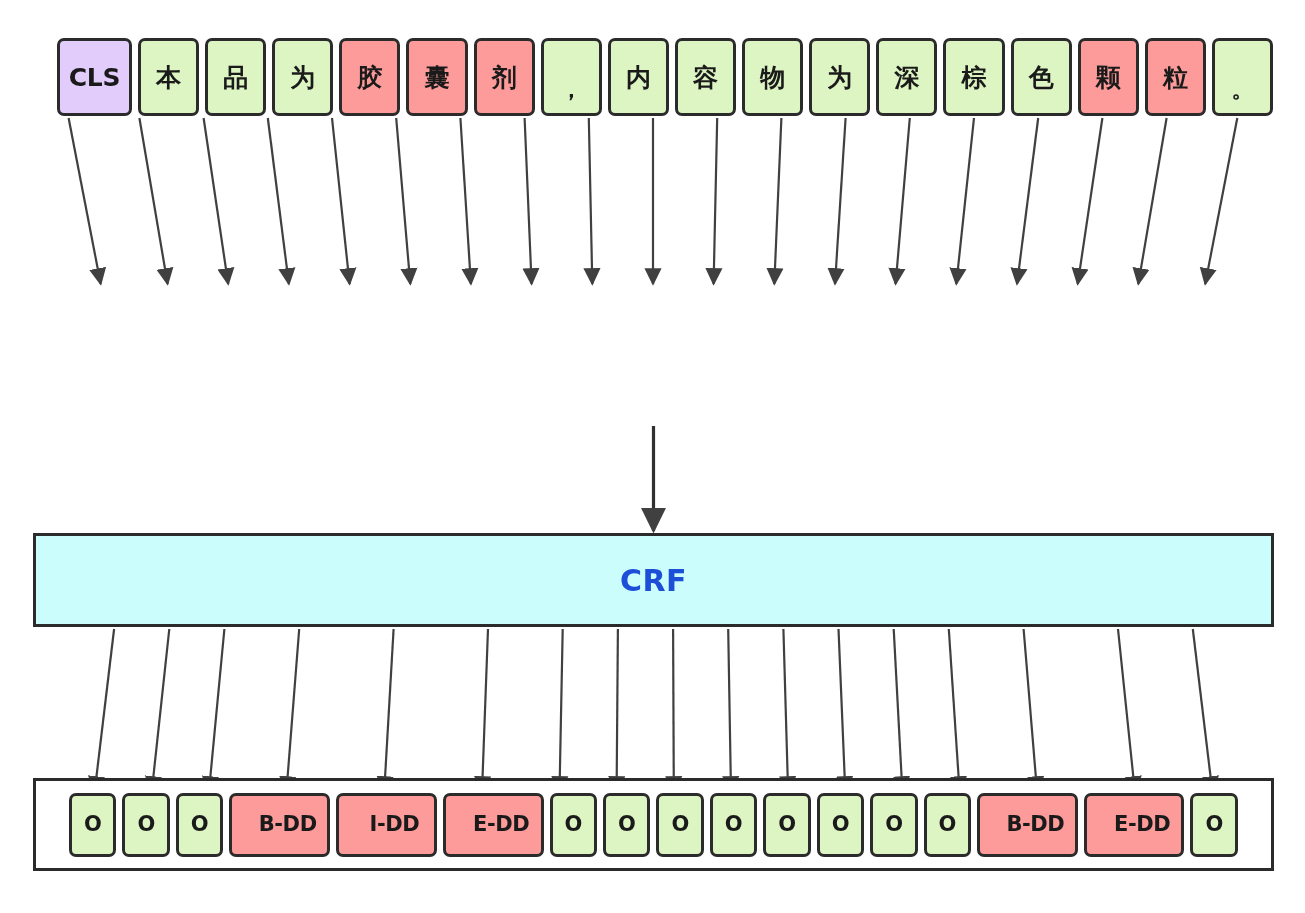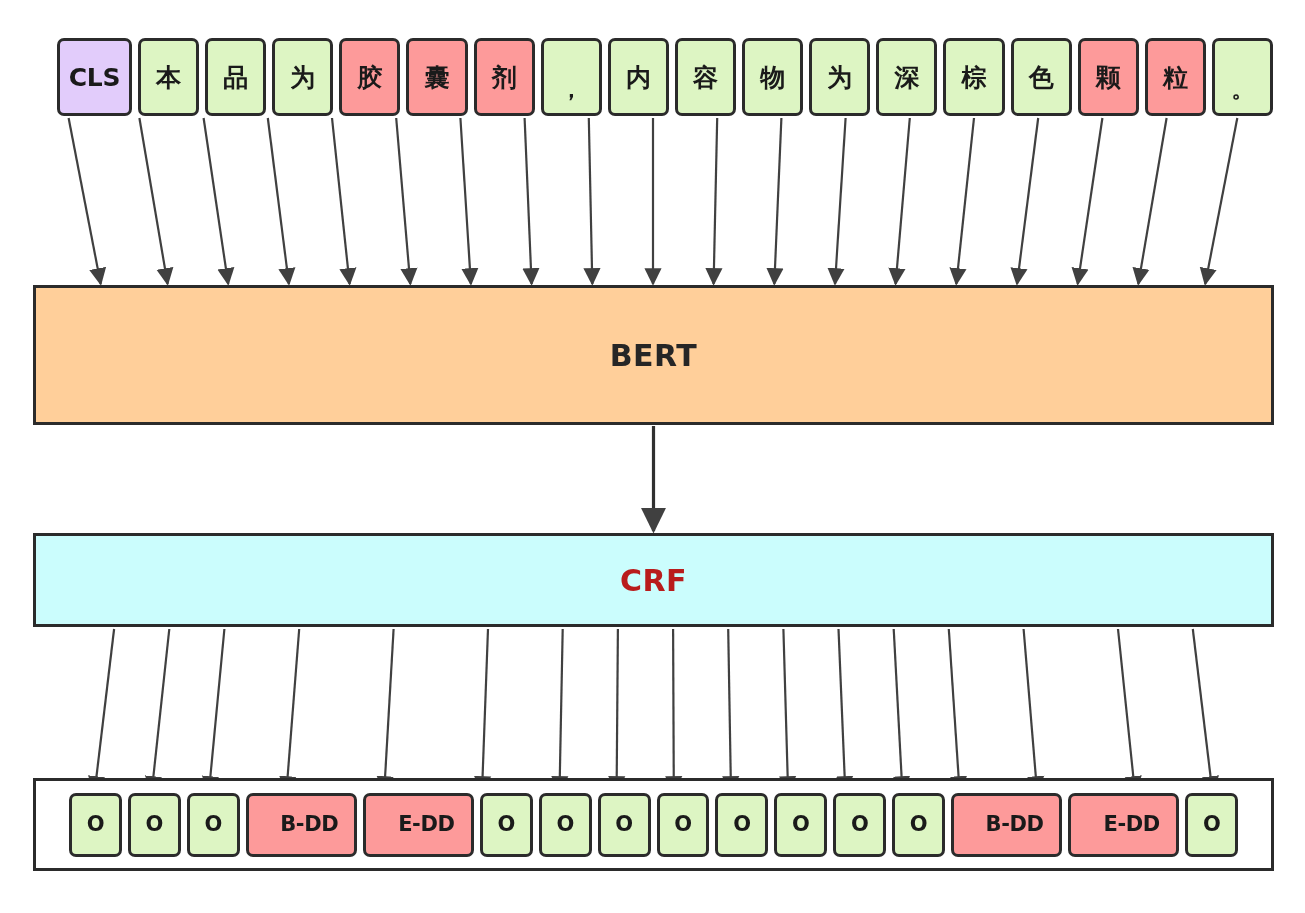--- a/index.html
+++ b/index.html
@@ -87,21 +87,21 @@
     height: 94px;
     background: #cbfdfd;
     border: 3px solid #2b2b2b;
     display: flex;
     align-items: center;
     justify-content: center;
   }
   #crf-label {
     font-size: 30px;
     font-weight: 700;
-    color: #b91c1c;
+    color: #1d4ed8;
     letter-spacing: 0.5px;
   }
 
   
   #tag-outer {
     position: absolute;
     left: 33px;
     top: 778px;
     width: 1241px;
     height: 93px;
@@ -243,43 +243,43 @@
         <span>颗</span>
       </div>
       <div class="token red">
         <span>粒</span>
       </div>
       <div class="token green punct">
         <span>。</span>
       </div>
     </div>
 
-  <div id="bert-block">
-    <span id="bert-label">BERT</span>
-  </div>
 
   <div id="crf-block">
     <span id="crf-label">CRF</span>
   </div>
 
   <div id="tag-outer">
     <div id="tag-row">
         <div class="tag green">
           <span>O</span>
         </div>
         <div class="tag green">
           <span>O</span>
         </div>
         <div class="tag green">
           <span>O</span>
         </div>
         <div class="tag red wide">
           <span>B-DD</span>
         </div>
         <div class="tag red wide">
+          <span>I-DD</span>
+        </div>
+        <div class="tag red wide">
           <span>E-DD</span>
         </div>
         <div class="tag green">
           <span>O</span>
         </div>
         <div class="tag green">
           <span>O</span>
         </div>
         <div class="tag green">
           <span>O</span>

